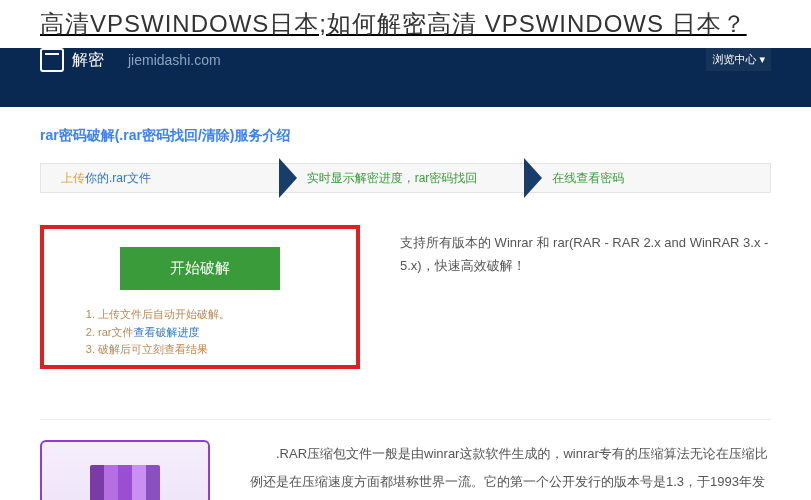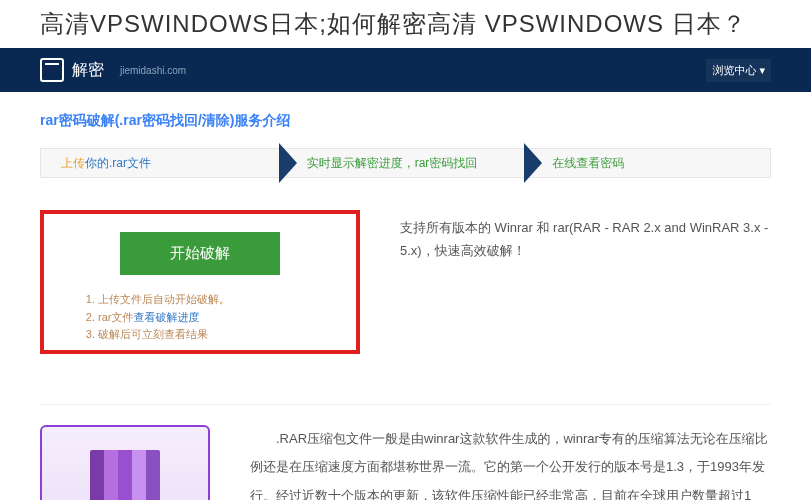--- a/index.html
+++ b/index.html
@@ -2,33 +2,34 @@
 <html><head>
   <meta charset="utf-8">
   <style>
     * { margin: 0; padding: 0; box-sizing: border-box; }
     body { font-family: "Microsoft YaHei", Arial, sans-serif; background: #fff; width: 811px; }
     
     .top-banner {
       background: #fff;
       padding: 8px 40px;
       position: relative;
+      text-decoration: underline;
     }
     .top-banner-text {
       font-size: 24px;
       color: #333;
       font-weight: 500;
       letter-spacing: 1px;
     }
     
     .nav-bar {
       background: #0a2952;
-      height: 44px;
-      display: flex;
-      align-items: center;
+      height: 59px;
+      display: flex;
+      align-items: flex-start;
       padding: 0 40px;
       position: relative;
     }
     .logo-area {
       display: flex;
       align-items: center;
       gap: 8px;
     }
     .logo-icon {
       width: 24px;
@@ -43,22 +44,22 @@
       top: 3px; left: 3px; right: 3px;
       height: 2px;
       background: #fff;
     }
     .logo-text {
       color: #fff;
       font-size: 16px;
     }
     .logo-sub {
       color: #8aa3c0;
-      font-size: 10px;
-      margin-left: 8px;
+      font-size: 14px;
+      margin-left: 16px;
     }
     .nav-right {
       margin-left: auto;
       display: flex;
       align-items: center;
       gap: 4px;
       color: #fff;
       font-size: 11px;
     }
     .nav-right-item {

